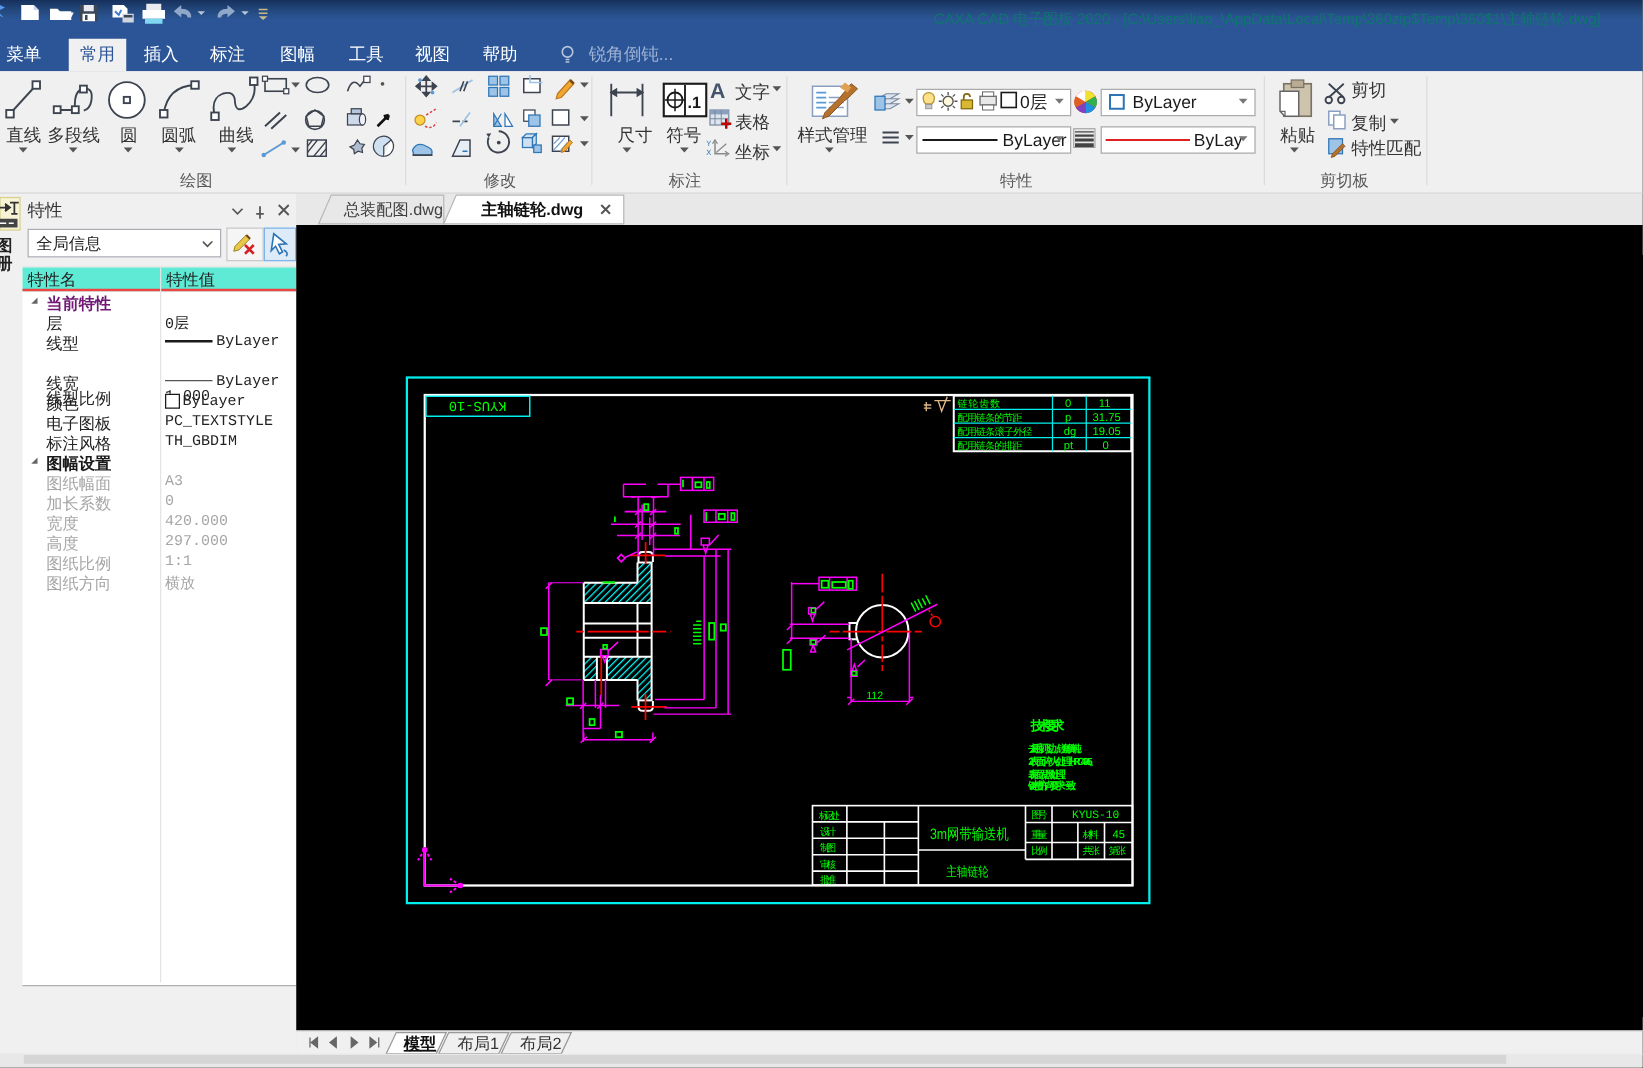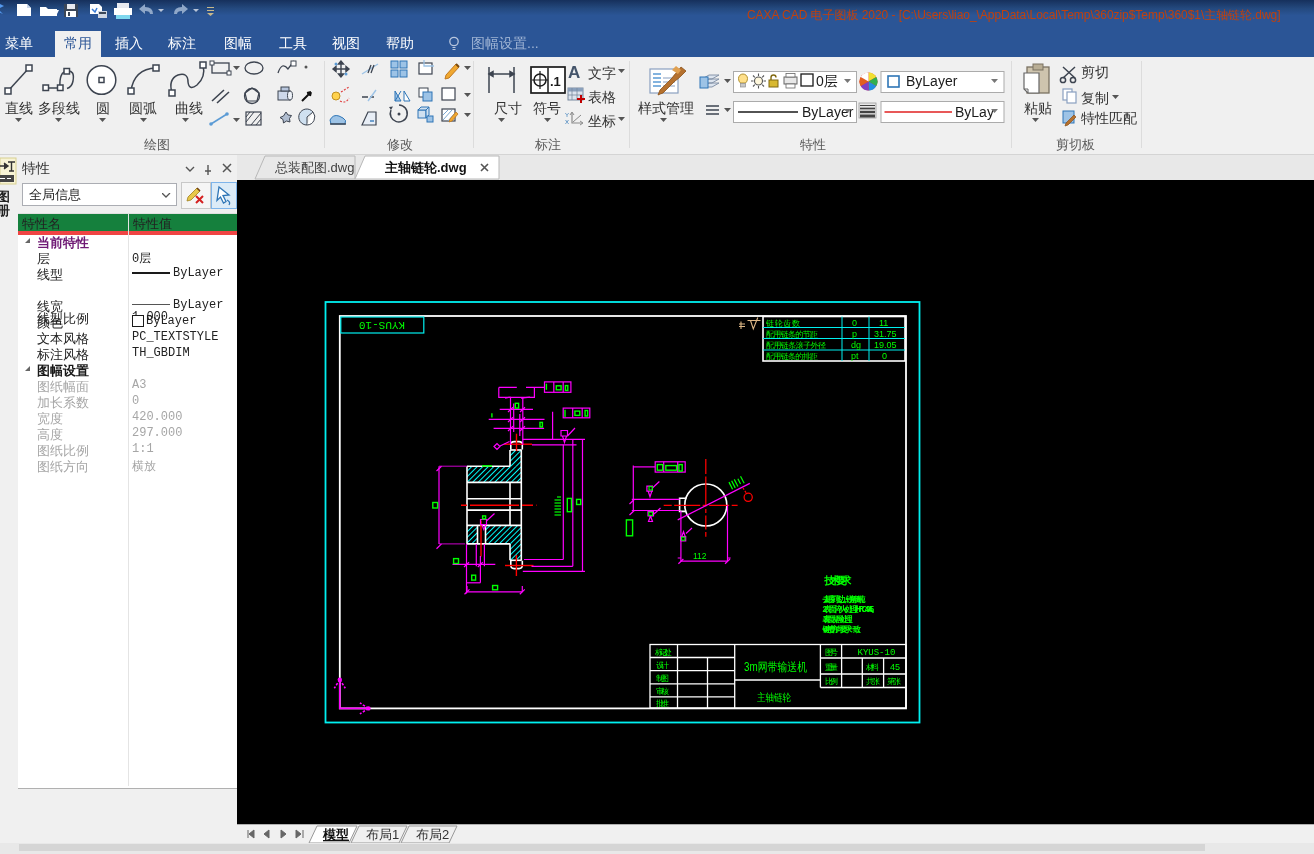--- a/index.html
+++ b/index.html
@@ -1,21 +1,21 @@
 <!DOCTYPE html>
 <html><head>
 <meta charset="utf-8">
 <style>
 html,body{margin:0;padding:0;}
 body{font-family:"Liberation Sans",sans-serif;width:1314px;height:854px;overflow:hidden;position:relative;background:#e8e8e8;}
 #app{position:absolute;left:0;top:0;width:1314px;height:854px;}
 .abs{position:absolute;}
 
 #titlebar{left:0;top:0;width:1314px;height:28px;background:linear-gradient(to bottom,#16305c 0%,#24497e 30%,#2b5596 55%,#2b5596 100%);}
-#titletext{left:747px;top:7px;color:#c2410c;font-size:12px;white-space:nowrap;letter-spacing:-0.05px;}
+#titletext{left:747px;top:7px;color:#0f766e;font-size:12px;white-space:nowrap;letter-spacing:-0.05px;}
 
 #menubar{left:0;top:28px;width:1314px;height:29px;background:#2b5596;}
 .mitem{position:absolute;top:7px;color:#fff;font-size:14px;}
 #tab-active{left:55px;top:31px;width:46px;height:26px;background:#f0f0f0;color:#2b5596;font-size:14px;text-align:center;line-height:25px;}
 
 #ribbon{left:0;top:57px;width:1314px;height:97px;background:#f0f0f0;border-bottom:1px solid #d4d4d4;}
 .gsep{position:absolute;top:4px;height:87px;width:1px;background:#dcdcdc;}
 .glabel{position:absolute;top:79px;font-size:13px;color:#595959;}
 
 #leftpanel{left:0;top:155px;width:237px;height:688px;background:#f0f0f0;}
@@ -70,21 +70,21 @@
   </div>
   <div id="titletext" class="abs">CAXA CAD 电子图板 2020 - [C:\Users\liao_\AppData\Local\Temp\360zip$Temp\360$1\主轴链轮.dwg]</div>
   <div id="menubar" class="abs">
     <div class="mitem" style="left:5px;">菜单</div>
     <div class="mitem" style="left:115px;">插入</div>
     <div class="mitem" style="left:168px;">标注</div>
     <div class="mitem" style="left:224px;">图幅</div>
     <div class="mitem" style="left:279px;">工具</div>
     <div class="mitem" style="left:332px;">视图</div>
     <div class="mitem" style="left:386px;">帮助</div>
-    <div class="mitem" style="left:471px;color:#9fb4d4;">图幅设置...</div>
+    <div class="mitem" style="left:471px;color:#9fb4d4;">锐角倒钝...</div>
     <svg class="mitem" style="left:448px;top:8px;" width="13" height="15">
         <circle cx="6" cy="5.5" r="4.2" fill="none" stroke="#b8c6dd" stroke-width="1.3"></circle>
         <path d="M4.5,11.5 h3 M4.5,13.5 h3" stroke="#b8c6dd" stroke-width="1.2"></path>
       </svg>
   </div>
   <div id="tab-active" class="abs">常用</div>
   <div id="ribbon" class="abs">
     <div class="gsep" style="left:324px;"></div>
     <div class="gsep" style="left:473px;"></div>
     <div class="gsep" style="left:629px;"></div>
@@ -357,21 +357,21 @@
           <path d="M14,13 l7,7 M21,13 l-7,7" stroke="#d42020" stroke-width="2"></path>
         </svg>
     </div>
     <div class="lbtn abs" style="left:211px;width:24px;border-color:#7eb4ea;background:#dcebf7;">
       <svg width="24" height="25">
           <path d="M7,4 l10,8 -6,0.5 3,6 -2.5,1.5 -3,-6 -3.5,3.5 z" fill="#fff" stroke="#2e75b6" stroke-width="1.3"></path>
           <path d="M15,17 q4,2 2,5" fill="none" stroke="#2e75b6" stroke-width="1.3"></path>
         </svg>
     </div>
     <div id="lptable" class="abs">
-      <div class="trow" style="top:0;height:17px;background:#15803d;border-bottom:4px solid #ef4444;">
+      <div class="trow" style="top:0;height:17px;background:#5eead4;border-bottom:2px solid #ef4444;">
           <span style="position:absolute;left:4px;top:1px;">特性名</span>
           <span style="position:absolute;left:115px;top:1px;">特性值</span>
         </div>
       <div id="coldiv" style="position:absolute;left:110px;top:0;width:1px;height:572px;background:#e4e4e4;"></div>
       <div class="trow" style="top:19px;">
           <span class="tri"></span>
           <span class="c1" style="font-weight:bold;color:#701a75;">当前特性</span>
         </div>
       <div class="trow" style="top:35px;">
           <span class="c1">层</span>
@@ -387,21 +387,21 @@
         </div>
       <div class="trow" style="top:83px;">
           <span class="c1">线宽</span>
           <span class="c2"><span class="ltline thin"></span>ByLayer</span>
         </div>
       <div class="trow" style="top:99px;">
           <span class="c1">颜色</span>
           <span class="c2"><span class="cbox"></span>ByLayer</span>
         </div>
       <div class="trow" style="top:115px;">
-          <span class="c1">文本风格</span>
+          <span class="c1">电子图板</span>
           <span class="c2">PC_TEXTSTYLE</span>
         </div>
       <div class="trow" style="top:131px;">
           <span class="c1">标注风格</span>
           <span class="c2">TH_GBDIM</span>
         </div>
       <div class="trow" style="top:147px;padding-left:40px;">
           <span class="tri"></span>
           <span class="c1" style="font-weight:bold;color:#1a1a1a;">图幅设置</span>
         </div>

